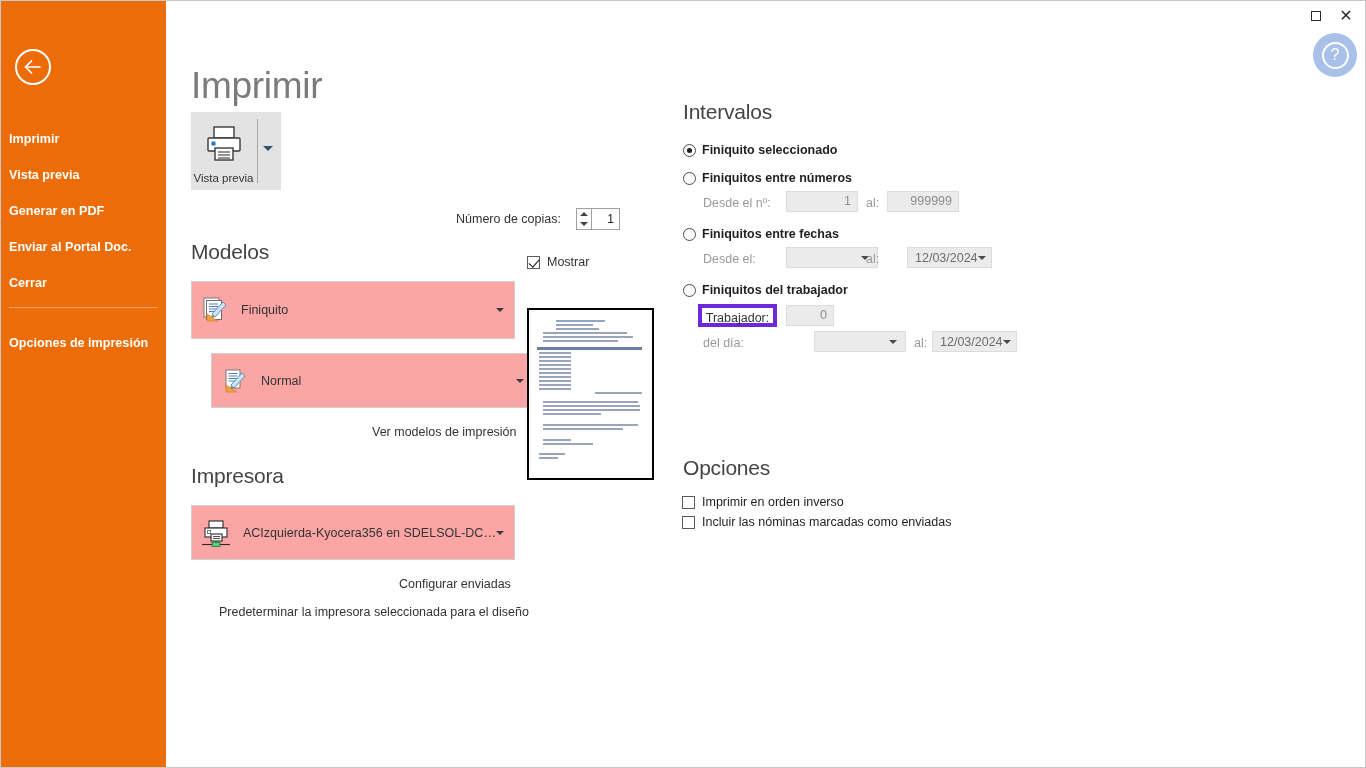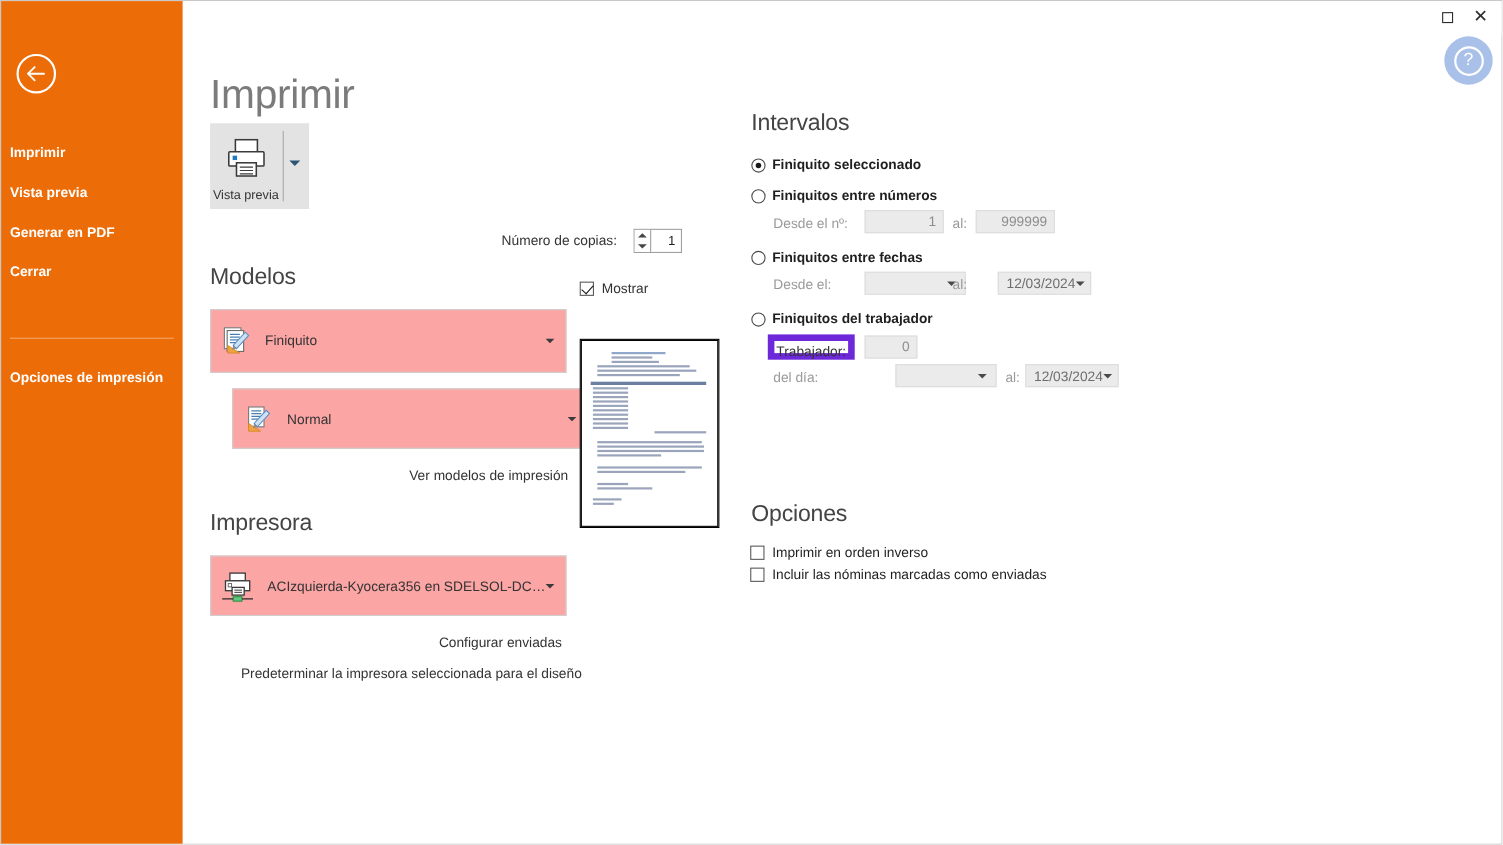--- a/index.html
+++ b/index.html
@@ -352,21 +352,21 @@
   .dcombo .dc-caret {
     margin-right: 8px;
     width: 0; height: 0;
     border-left: 4px solid transparent;
     border-right: 4px solid transparent;
     border-top: 4px solid #4a4a4a;
     flex: none;
   }
   .btn-flat {
     position: absolute;
-    border: 6px solid #6d28d9;
+    border: 4px solid #6d28d9;
     background: #ffffff;
     font-size: 12.5px;
     color: #333;
     text-align: center;
     cursor: default;
     height: 23px;
     line-height: 21px;
   }
 
   .chk-row {
@@ -402,20 +402,21 @@
       <svg class="back-arrow" width="20" height="16" viewBox="0 0 20 16">
         <path d="M8.5 2 L2.5 8 L8.5 14" fill="none" stroke="#ffffff" stroke-width="1.7" stroke-linecap="round" stroke-linejoin="round"></path>
         <path d="M2.7 8 L17 8" fill="none" stroke="#ffffff" stroke-width="1.7" stroke-linecap="round"></path>
       </svg>
     </div>
 
     <div class="side-list">
       <div class="side-item">Imprimir</div>
       <div class="side-item">Vista previa</div>
       <div class="side-item">Generar en PDF</div>
+      <div class="side-item">Enviar al Portal Doc.</div>
       <div class="side-item">Cerrar</div>
     </div>
 
     <div class="side-sep"></div>
 
     <div class="side-list-2">
       <div class="side-item">Opciones de impresión</div>
     </div>
   </div>
 

